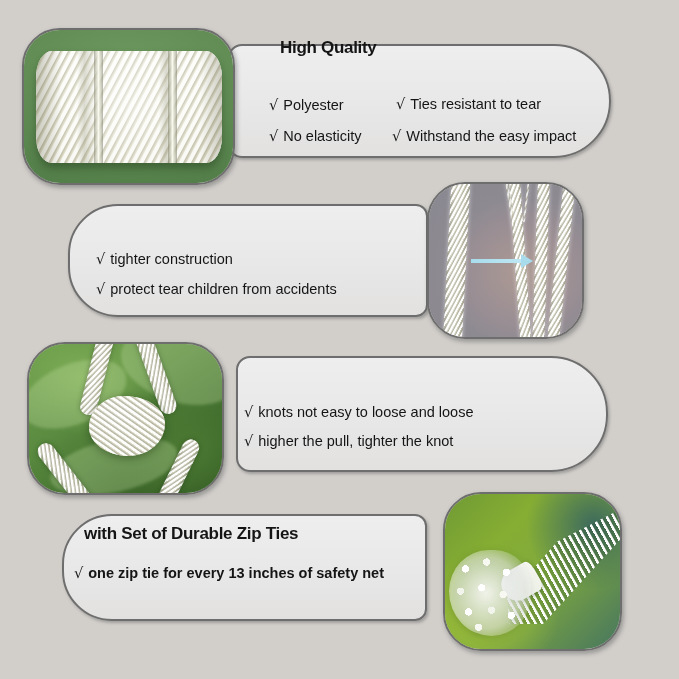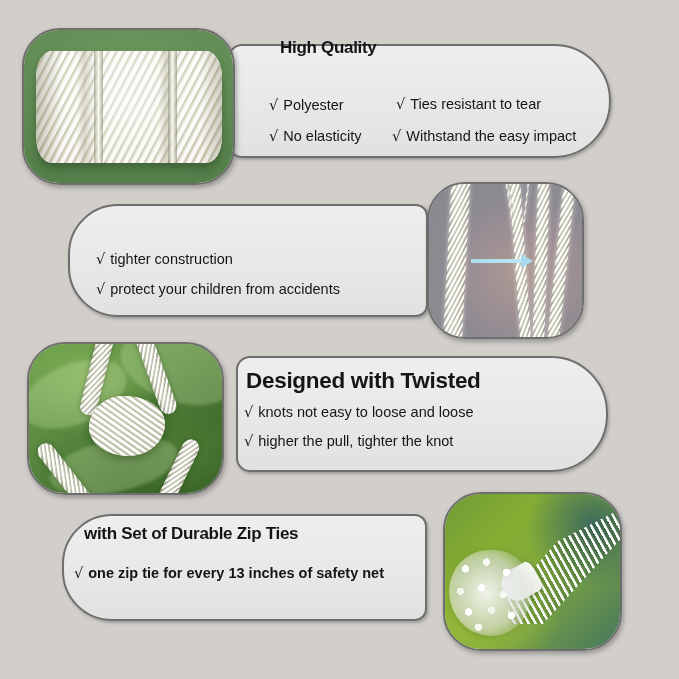--- a/index.html
+++ b/index.html
@@ -310,39 +310,38 @@
       <div class="arrow-head" style="left:92px; top:70px;"></div>
     </div>
   </div>
 
   <div class="bullet" id="b2a">
     <span class="tick">√</span>
     <span>tighter construction</span>
   </div>
   <div class="bullet" id="b2b">
     <span class="tick">√</span>
-    <span>protect your children from accidents</span>
+    <span>protect tear children from accidents</span>
   </div>
 
   <div class="panel text-panel" id="panel-text-3"></div>
 
   <div class="panel img-panel" id="panel-img-3">
     <div class="photo" id="photo3">
       <div class="leaf-vein" style="left:-10px; top:20px;  width:110px; height:60px; transform:rotate(-22deg);"></div>
       <div class="leaf-vein" style="left:90px;  top:-12px; width:120px; height:70px; transform:rotate(18deg);"></div>
       <div class="leaf-vein" style="left:20px;  top:96px;  width:130px; height:52px; transform:rotate(-12deg);"></div>
       <div class="rope-arm" style="left:60px;  top:-18px; width:17px; height:90px;  transform:rotate(14deg);"></div>
       <div class="rope-arm" style="left:118px; top:-18px; width:17px; height:90px;  transform:rotate(-20deg);"></div>
       <div class="rope-arm" style="left:30px;  top:92px;  width:17px; height:86px;  transform:rotate(-38deg);"></div>
       <div class="rope-arm" style="left:138px; top:92px;  width:17px; height:86px;  transform:rotate(26deg);"></div>
       <div class="knot-core"></div>
     </div>
   </div>
 
-  <div class="heading" id="h3">Designed with Twisted</div>
   <div class="bullet" id="b3a">
     <span class="tick">√</span>
     <span>knots not easy to loose and loose</span>
   </div>
   <div class="bullet" id="b3b">
     <span class="tick">√</span>
     <span>higher the pull, tighter the knot</span>
   </div>
 
   <div class="panel text-panel" id="panel-text-4"></div>

